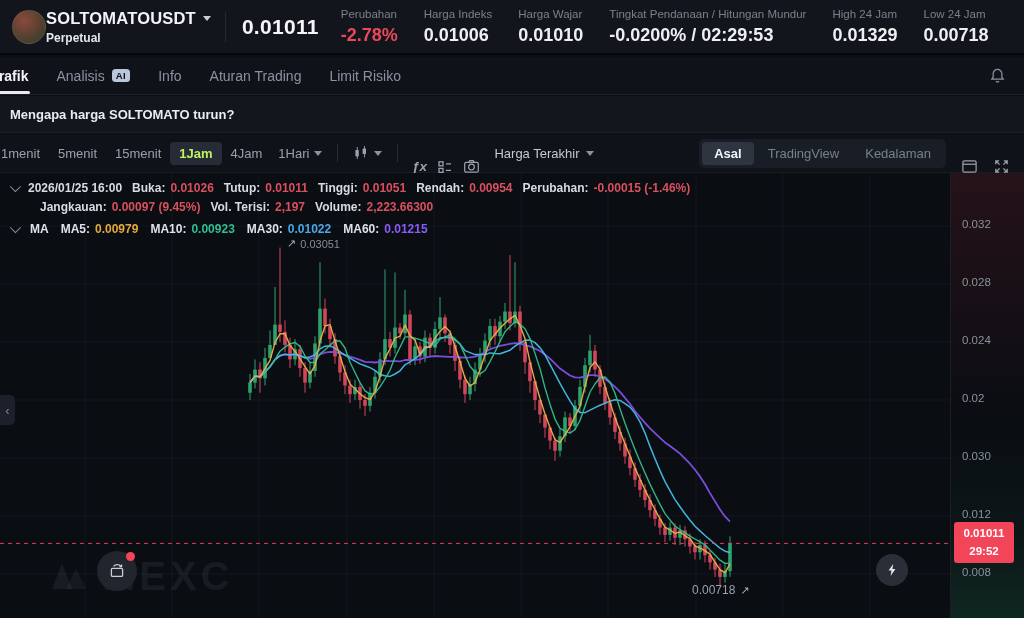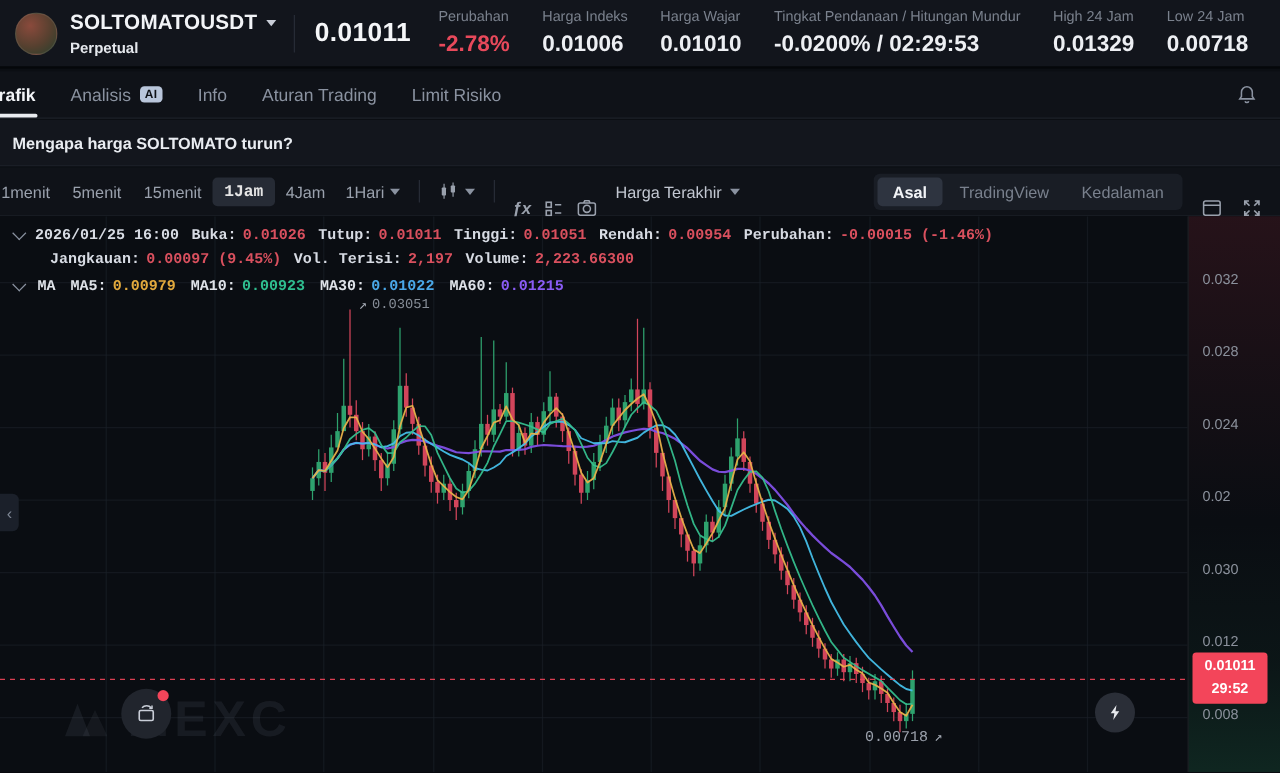--- a/index.html
+++ b/index.html
@@ -3,21 +3,21 @@
 <meta charset="utf-8">
 <style>
   * { margin:0; padding:0; box-sizing:border-box; }
   html,body { background:#07090d; }
   body { font-family:"Liberation Sans", sans-serif; }
   .screen { position:relative; width:1024px; height:618px; background:#0B0E13; overflow:hidden; color:#EAECF0; }
 
   
   .header { position:absolute; top:0; left:0; width:1024px; height:55px; background:#12151C; border-bottom:2px solid #05070A; display:flex; align-items:center; padding:0 12px; }
   .coin { width:34px; height:34px; border-radius:50%; background:radial-gradient(circle at 35% 30%, #8a4a3c, #56402f 55%, #31402d 90%); border:1px solid rgba(255,255,255,.08); flex:0 0 auto; }
-  .symbol-block { margin-left:10px; }
+  .symbol-block { }
   .symbol-row { display:flex; align-items:center; gap:7px; }
   .symbol { font-size:16.5px; font-weight:bold; color:#F2F4F7; letter-spacing:.2px; }
   .market-type { font-size:12px; font-weight:bold; color:#E4E7EC; margin-top:3px; }
   .hdr-divider { width:1px; height:30px; background:#262B35; margin:0 16px 0 14px; }
   .last-price { font-size:21px; font-weight:bold; color:#F5F6F8; letter-spacing:.3px; margin-right:22px; }
   .stats { display:flex; gap:26px; }
   .stat .lbl { font-size:11.5px; color:#7A818D; white-space:nowrap; }
   .stat .val { font-size:18px; font-weight:bold; color:#EDEFF3; margin-top:5px; white-space:nowrap; }
   .stat .val.red { color:#E8495B; }
   .caret { width:0; height:0; border-left:4.5px solid transparent; border-right:4.5px solid transparent; border-top:5.5px solid #C9CED8; display:inline-block; }
@@ -33,35 +33,35 @@
   .bell-wrap { margin-left:auto; padding:0 18px; display:flex; align-items:center; }
 
   
   .notice { position:absolute; top:96px; left:0; width:1024px; height:37px; background:#13161D; border-bottom:1px solid #1A1E26; display:flex; align-items:center; padding:0 10px; }
   .notice-text { font-size:13px; font-weight:bold; color:#E9ECF1; }
 
   
   .ctoolbar { position:absolute; top:134px; left:0; width:1024px; height:39px; background:#0F1218; border-bottom:1px solid #171B22; display:flex; align-items:center; padding:0 10px 0 0; }
   .interval { font-size:13px; color:#9AA1AD; padding:4px 9px; border-radius:4px; cursor:pointer; white-space:nowrap; }
   .interval.first { margin-left:-8px; }
-  .interval.active { background:#262B35; color:#e5e5e5; font-weight:bold;font-family:Liberation Mono, monospace; }
+  .interval.active { background:#262B35; color:#bef264; font-weight:bold; }
   .tool-gap { display:flex; align-items:center; gap:5px; margin:0 7px; cursor:pointer; }
   .vdiv { width:1px; height:18px; background:#262B35; margin:0 8px; }
   .tool-icon { display:flex; align-items:center; justify-content:center; width:26px; height:24px; cursor:pointer;margin-top:27px; }
   .fx { font-size:13.5px; color:#9AA1AD; font-style:italic; font-weight:bold; }
   .price-mode { display:flex; align-items:center; gap:7px; margin-left:10px; font-size:13px; color:#C3C8D2; cursor:pointer; white-space:nowrap; }
   .seg-wrap { margin-left:auto; display:flex; align-items:center;text-align:right; }
   .segmented { display:flex; background:#191D25; border-radius:5px; padding:3px; gap:2px; }
   .seg { font-size:13px; color:#79808D; padding:4px 12px; border-radius:4px; cursor:pointer; white-space:nowrap; }
   .seg.active { background:#2E3440; color:#F2F4F7; font-weight:bold; }
 
   
   .chart-region { position:absolute; top:173px; left:0; width:1024px; height:445px; background:#0A0D12; }
   #candles-svg { position:absolute; top:0; left:0; }
-  .overlay { position:absolute; z-index:3;font-family:Liberation Mono, monospace; }
+  .overlay { position:absolute; z-index:3; }
   .ohlc-row { left:10px; display:flex; align-items:center; gap:10px; font-size:12px; white-space:nowrap; }
   .ohlc-row .k { color:#D7DBE3; font-weight:bold; }
   .ohlc-row .v { color:#D9505E; font-weight:bold; }
   .pair { display:flex; gap:5px; }
   .chev { width:8px; height:8px; border-right:1.6px solid #8A92A0; border-bottom:1.6px solid #8A92A0; transform:rotate(45deg) translateY(-2px); display:inline-block; }
   .ma-row { left:10px; display:flex; gap:12px; font-size:12px; font-weight:bold; white-space:nowrap; align-items:center; }
   .ma-row .k { color:#DFE3E9; }
   .v-ma5 { color:#E2A93D; } .v-ma10 { color:#2FBE8F; } .v-ma30 { color:#4AA8E8; } .v-ma60 { color:#8A5CF5; }
 
   .hi-label { color:#868D97; font-size:11px; display:flex; gap:4px; align-items:center; }

